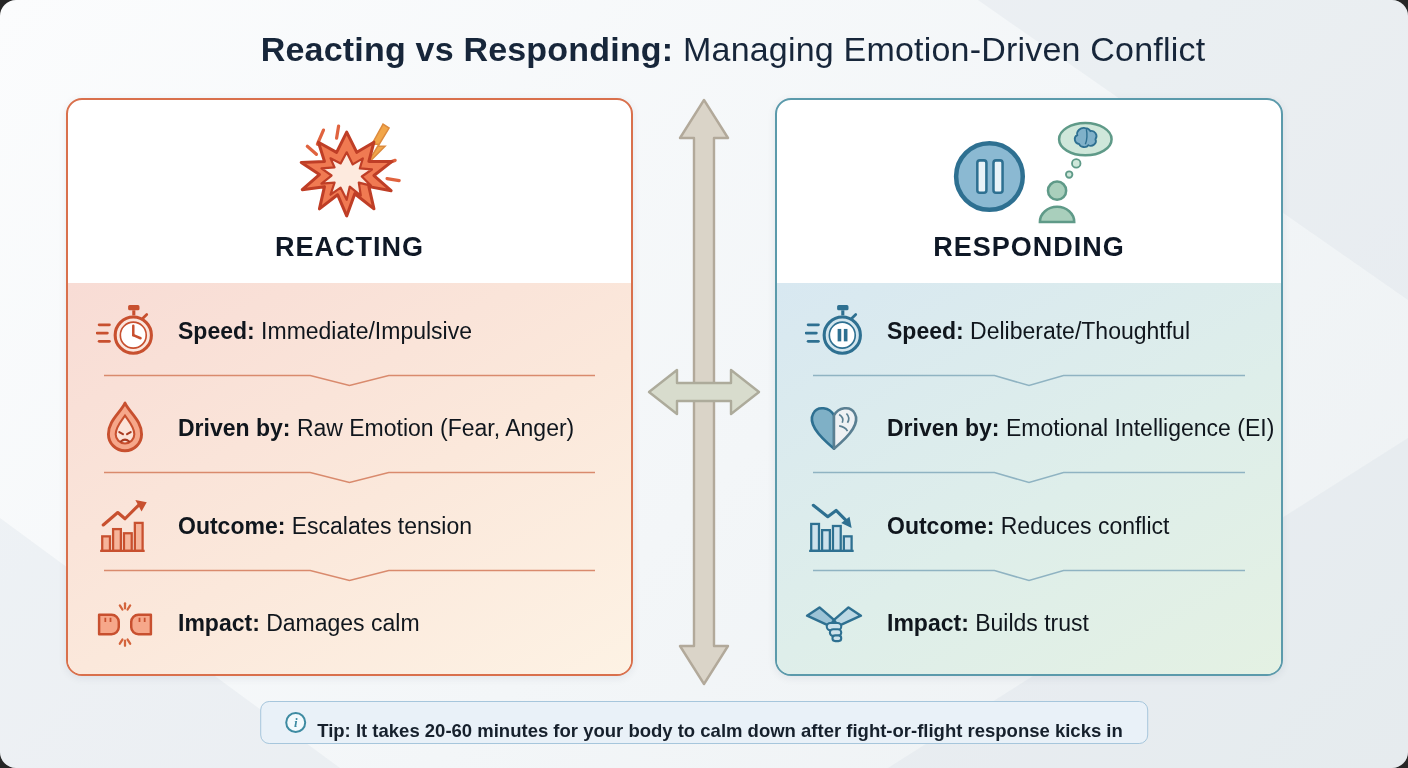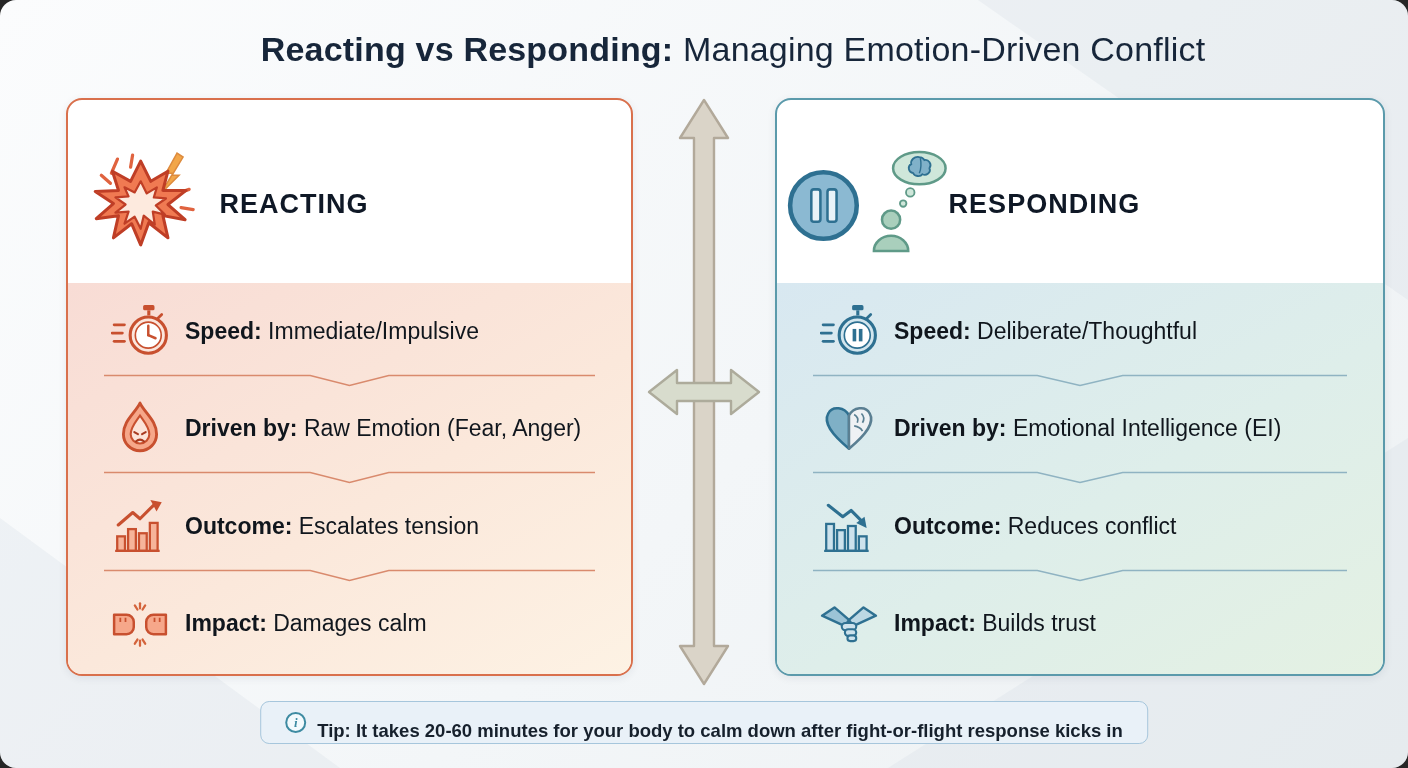--- a/index.html
+++ b/index.html
@@ -15,34 +15,34 @@
   .bg-shape.s3 { bottom:0; right:0; width:520px; height:330px; clip-path:polygon(100% 100%,0 100%,100% 0); }
 
   .title { position:absolute; top:30px; left:0; width:100%; text-align:center;
            font-size:34px; color:#17263a; letter-spacing:0.2px; white-space:nowrap;margin-left:29px; }
   .t-bold { font-weight:800; }
   .t-rest { font-weight:500; }
 
   .card { position:absolute; top:98px; height:578px; background:#ffffff; border-radius:16px;
           box-shadow:0 2px 8px rgba(30,40,60,0.08); }
   .card-left  { left:66px;  width:567px; border:2px solid #d9704c; }
-  .card-right { left:775px; width:610px; border:2px solid #5b9aab; }
+  .card-right { left:775px; width:508px; border:2px solid #5b9aab; }
 
   .card-head { position:absolute; top:0; left:0; right:0; height:183px;
-               display:flex; flex-direction:row; align-items:center; padding-top:20px; }
+               display:flex; flex-direction:column; align-items:center; padding-top:20px; }
   .head-icon { height:106px; }
   .card-title { font-size:27px; font-weight:800; color:#0f1826; letter-spacing:1px; margin-top:6px; }
 
   .card-body { position:absolute; top:183px; bottom:0; left:0; right:0;
                border-radius:0 0 14px 14px; display:flex; flex-direction:column;
                justify-content:space-evenly; padding:6px 0 8px; }
   .card-left  .card-body { background:linear-gradient(150deg,#f8dcd5 0%,#fbe8db 55%,#fdf2e4 100%); }
   .card-right .card-body { background:linear-gradient(150deg,#d8e8f1 0%,#deeeea 55%,#e4f1e3 100%); }
 
-  .row { display:flex; align-items:center; gap:16px; padding-left:43px; }
+  .row { display:flex; align-items:center; gap:24px; padding-left:28px; }
   .row-icon { width:58px; height:58px; flex:0 0 58px; }
   .row-text { font-size:23px; color:#10161d; }
   .row-text b { font-weight:700; }
 
   .divider { display:block; height:13px; margin:0 36px; }
   .card-left  .divider { color:#d98a6d; }
   .card-right .divider { color:#8fb3c2; }
 
   .arrows { position:absolute; left:647px; top:96px; width:114px; height:592px; }
   .arrows svg { width:100%; height:100%; }

